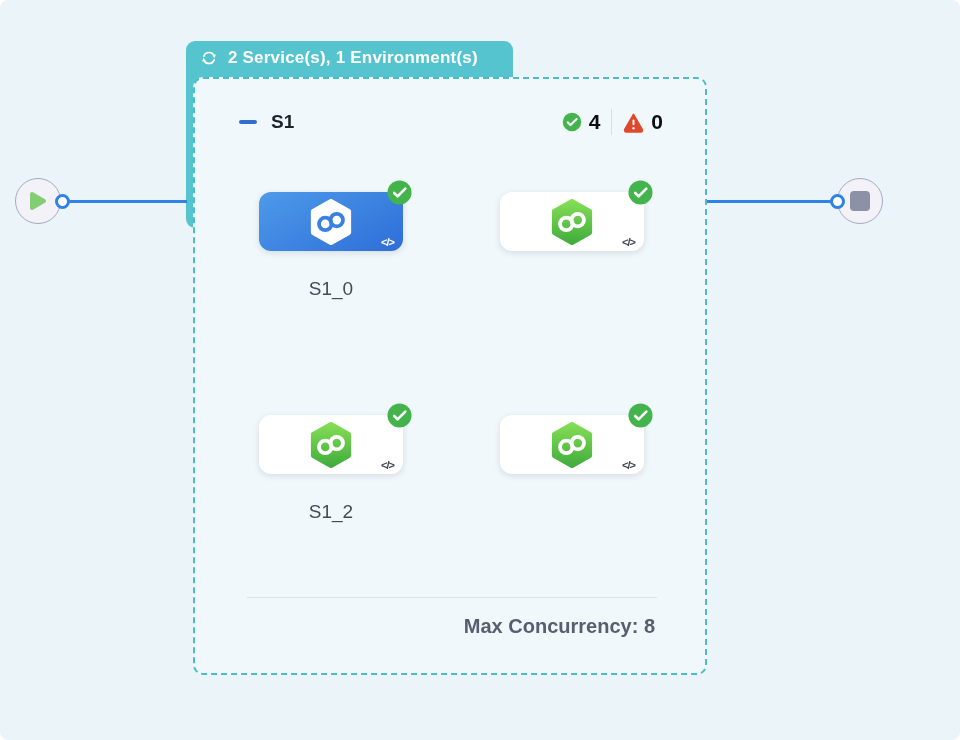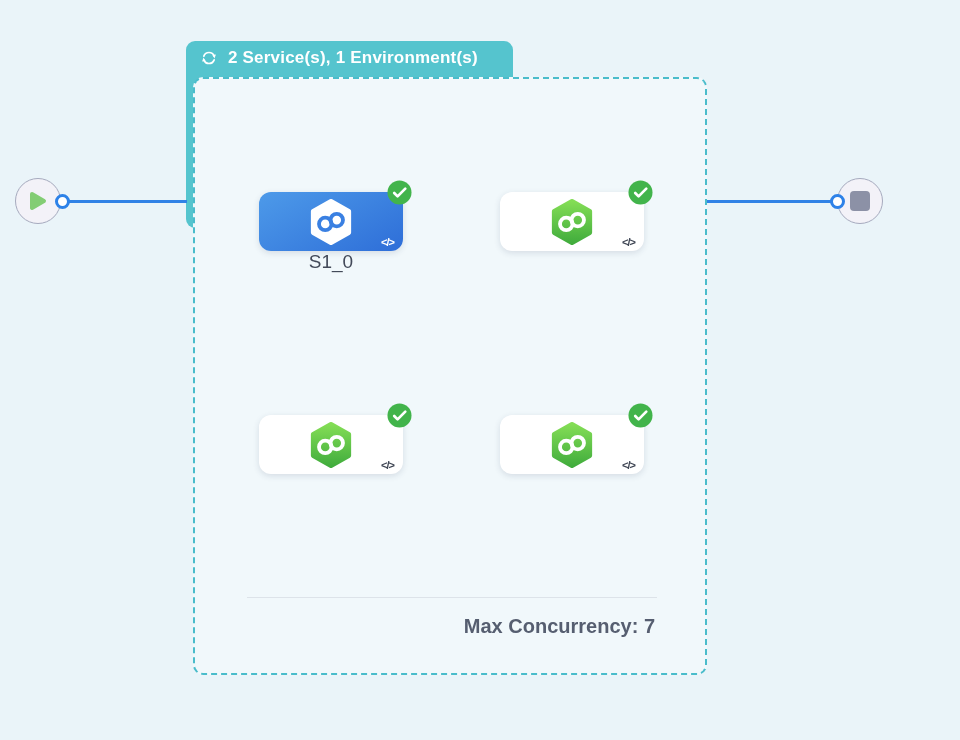--- a/index.html
+++ b/index.html
@@ -1,18 +1,18 @@
 <!DOCTYPE html>
 <html><head>
 <meta charset="utf-8">
 <style>
   * { margin:0; padding:0; box-sizing:border-box; }
   html,body { width:960px; height:740px; }
   body { font-family:"Liberation Sans", sans-serif; }
-  .stage { position:relative; width:960px; height:740px; background:#eaf4f9; overflow:hidden; }
+  .stage { position:relative; width:960px; height:740px; background:#eaf4f9; overflow:hidden;border-radius:8px; }
 
   
   .term-node { position:absolute; width:46px; height:46px; border-radius:50%;
     background:#f3f2f8; border:1.5px solid #a6aabe; display:flex; align-items:center; justify-content:center; }
   .start-node { left:15px; top:178px; }
   .end-node { left:837px; top:178px; }
   .stop-square { width:20px; height:20px; border-radius:4px; background:#8c91a6; }
 
   .port { position:absolute; width:15px; height:15px; border-radius:50%;
     background:#ffffff; border:3px solid #2e82e8; z-index:6; }
@@ -45,21 +45,21 @@
   
   .cell { position:absolute; width:144px; text-align:center; }
   .card { position:relative; width:144px; height:59px; border-radius:12px; background:#ffffff;
     box-shadow:0 2px 6px rgba(40,60,90,.14); cursor:pointer; }
   .card.active { background:linear-gradient(150deg,#4d9ae9 0%,#2e6ed8 100%); }
   .hex { position:absolute; left:50%; top:50%; transform:translate(-50%,-50%); }
   .code-glyph { position:absolute; right:9px; bottom:3px; font-size:11px; font-weight:700;
     letter-spacing:-1px; color:#3f4654; }
   .card.active .code-glyph { color:#ffffff; }
   .check-badge { position:absolute; top:-12px; right:-9px; }
-  .card-label { font-size:19px; color:#434a59; }
+  .card-label { margin-top:27px; font-size:19px; color:#434a59; }
 
   
   .panel-divider { position:absolute; left:52px; top:518px; width:410px; height:1px; background:#dde3e9; }
   .panel-footer { position:absolute; left:50px; top:536px; width:410px; text-align:right;
     font-size:20px; font-weight:700; color:#565e70; }
 </style>
 </head>
 <body>
 
 <div class="stage">
@@ -79,20 +79,38 @@
         <polygon points="13.4,6.9 16.9,6.5 15.5,10.4" fill="#ffffff"></polygon>
         <path d="M15.17 11.88 A5.5 5.5 0 0 1 4.83 11.88" fill="none" stroke="#ffffff" stroke-width="1.7" stroke-linecap="round"></path>
         <polygon points="6.6,13.1 3.1,13.5 4.5,9.6" fill="#ffffff"></polygon>
       </svg>
       <span>2 Service(s), 1 Environment(s)</span>
     </div>
   </div>
 
   <div class="panel">
 
+    <div class="panel-header">
+      <div class="collapse-dash"></div>
+      <span class="svc-name">S1</span>
+      <div class="status-cluster">
+        <svg width="20" height="20" viewBox="0 0 26 26">
+          <circle cx="13" cy="13" r="12" fill="#42b44b"></circle>
+          <path d="M7.5 13.5 l3.5 3.5 l8 -8" fill="none" stroke="#ffffff" stroke-width="2.8" stroke-linecap="round" stroke-linejoin="round"></path>
+        </svg>
+        <span class="status-count">4</span>
+        <div class="status-divider"></div>
+        <svg width="21" height="21" viewBox="0 0 20 20">
+          <path d="M10 2.2 L18.3 16.6 a1.6 1.6 0 0 1 -1.4 2.4 H3.1 a1.6 1.6 0 0 1 -1.4 -2.4 Z" fill="#e0482e" stroke="#e0482e" stroke-width="1.5" stroke-linejoin="round"></path>
+          <rect x="9.1" y="7.2" width="1.8" height="5.4" rx="0.9" fill="#ffffff"></rect>
+          <circle cx="10" cy="15.4" r="1.15" fill="#ffffff"></circle>
+        </svg>
+        <span class="status-count">0</span>
+      </div>
+    </div>
 
     <div class="cell" style="left:64px; top:113px;">
       <div class="card active">
         <svg class="hex" width="46" height="46" viewBox="0 0 48 48">
           <polygon points="24,2.5 42.5,13 42.5,35 24,45.5 5.5,35 5.5,13" fill="#ffffff" stroke="#ffffff" stroke-width="5" stroke-linejoin="round"></polygon>
           <circle cx="18" cy="26" r="6.5" fill="none" stroke="#3a80e2" stroke-width="4"></circle>
           <circle cx="30" cy="22" r="6.5" fill="none" stroke="#3a80e2" stroke-width="4"></circle>
         </svg>
         <span class="code-glyph">&lt;/&gt;</span>
         <svg class="check-badge" width="25" height="25" viewBox="0 0 26 26">
@@ -136,20 +154,21 @@
           <polygon points="24,2.5 42.5,13 42.5,35 24,45.5 5.5,35 5.5,13" fill="url(#gg2)" stroke="url(#gg2)" stroke-width="5" stroke-linejoin="round"></polygon>
           <circle cx="18" cy="26" r="6.5" fill="none" stroke="#ffffff" stroke-width="4"></circle>
           <circle cx="30" cy="22" r="6.5" fill="none" stroke="#ffffff" stroke-width="4"></circle>
         </svg>
         <span class="code-glyph">&lt;/&gt;</span>
         <svg class="check-badge" width="25" height="25" viewBox="0 0 26 26">
           <circle cx="13" cy="13" r="12.5" fill="#42b44b"></circle>
           <path d="M7.5 13.5 l3.5 3.5 l8 -8" fill="none" stroke="#ffffff" stroke-width="2.8" stroke-linecap="round" stroke-linejoin="round"></path>
         </svg>
       </div>
+      <div class="card-label">S1_2</div>
     </div>
 
     <div class="cell" style="left:305px; top:336px;">
       <div class="card">
         <svg class="hex" width="46" height="46" viewBox="0 0 48 48">
           <defs>
               <linearGradient id="gg3" x1="0" y1="0" x2="0" y2="1">
             <stop offset="0" stop-color="#83dd55"></stop>
                 <stop offset="1" stop-color="#42ad3d"></stop>
           </linearGradient>
@@ -160,21 +179,21 @@
         </svg>
         <span class="code-glyph">&lt;/&gt;</span>
         <svg class="check-badge" width="25" height="25" viewBox="0 0 26 26">
           <circle cx="13" cy="13" r="12.5" fill="#42b44b"></circle>
           <path d="M7.5 13.5 l3.5 3.5 l8 -8" fill="none" stroke="#ffffff" stroke-width="2.8" stroke-linecap="round" stroke-linejoin="round"></path>
         </svg>
       </div>
     </div>
 
     <div class="panel-divider"></div>
-    <div class="panel-footer">Max Concurrency: 7</div>
+    <div class="panel-footer">Max Concurrency: 8</div>
   </div>
 
   <div class="edge edge-right"></div>
   <div class="port end-port"></div>
   <div class="term-node end-node">
     <div class="stop-square"></div>
   </div>
 
 </div>
 

